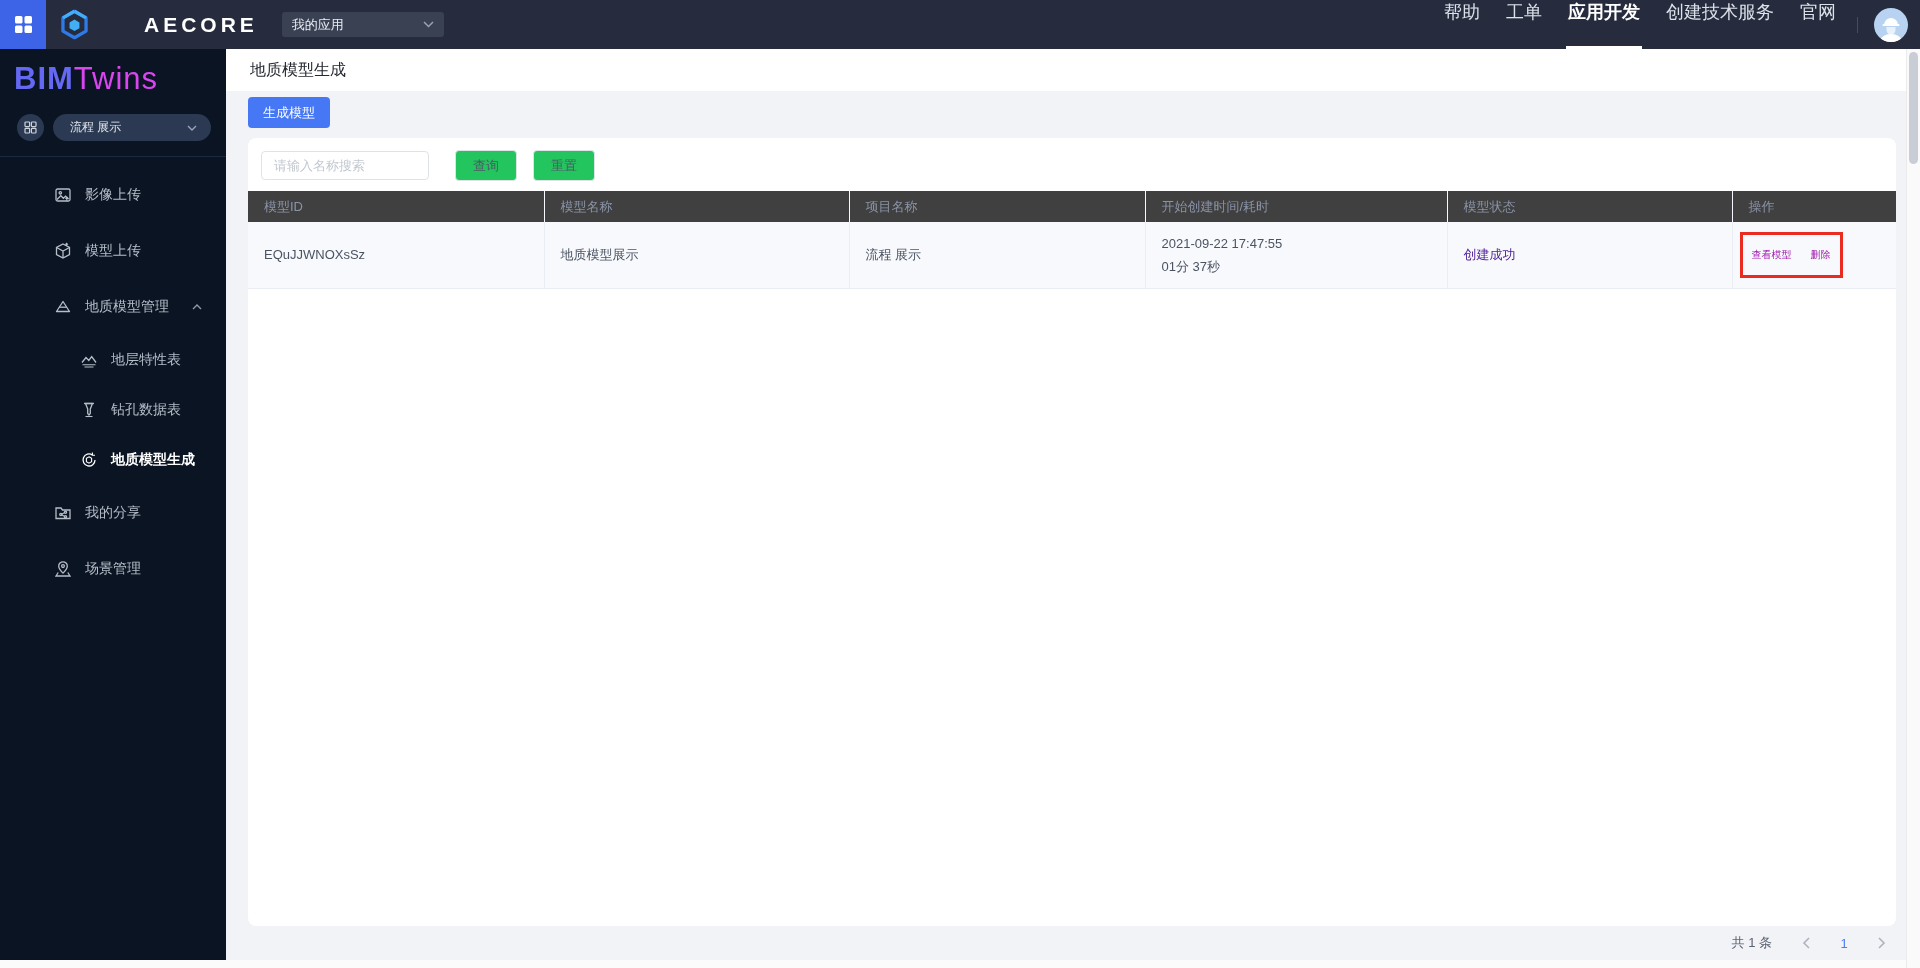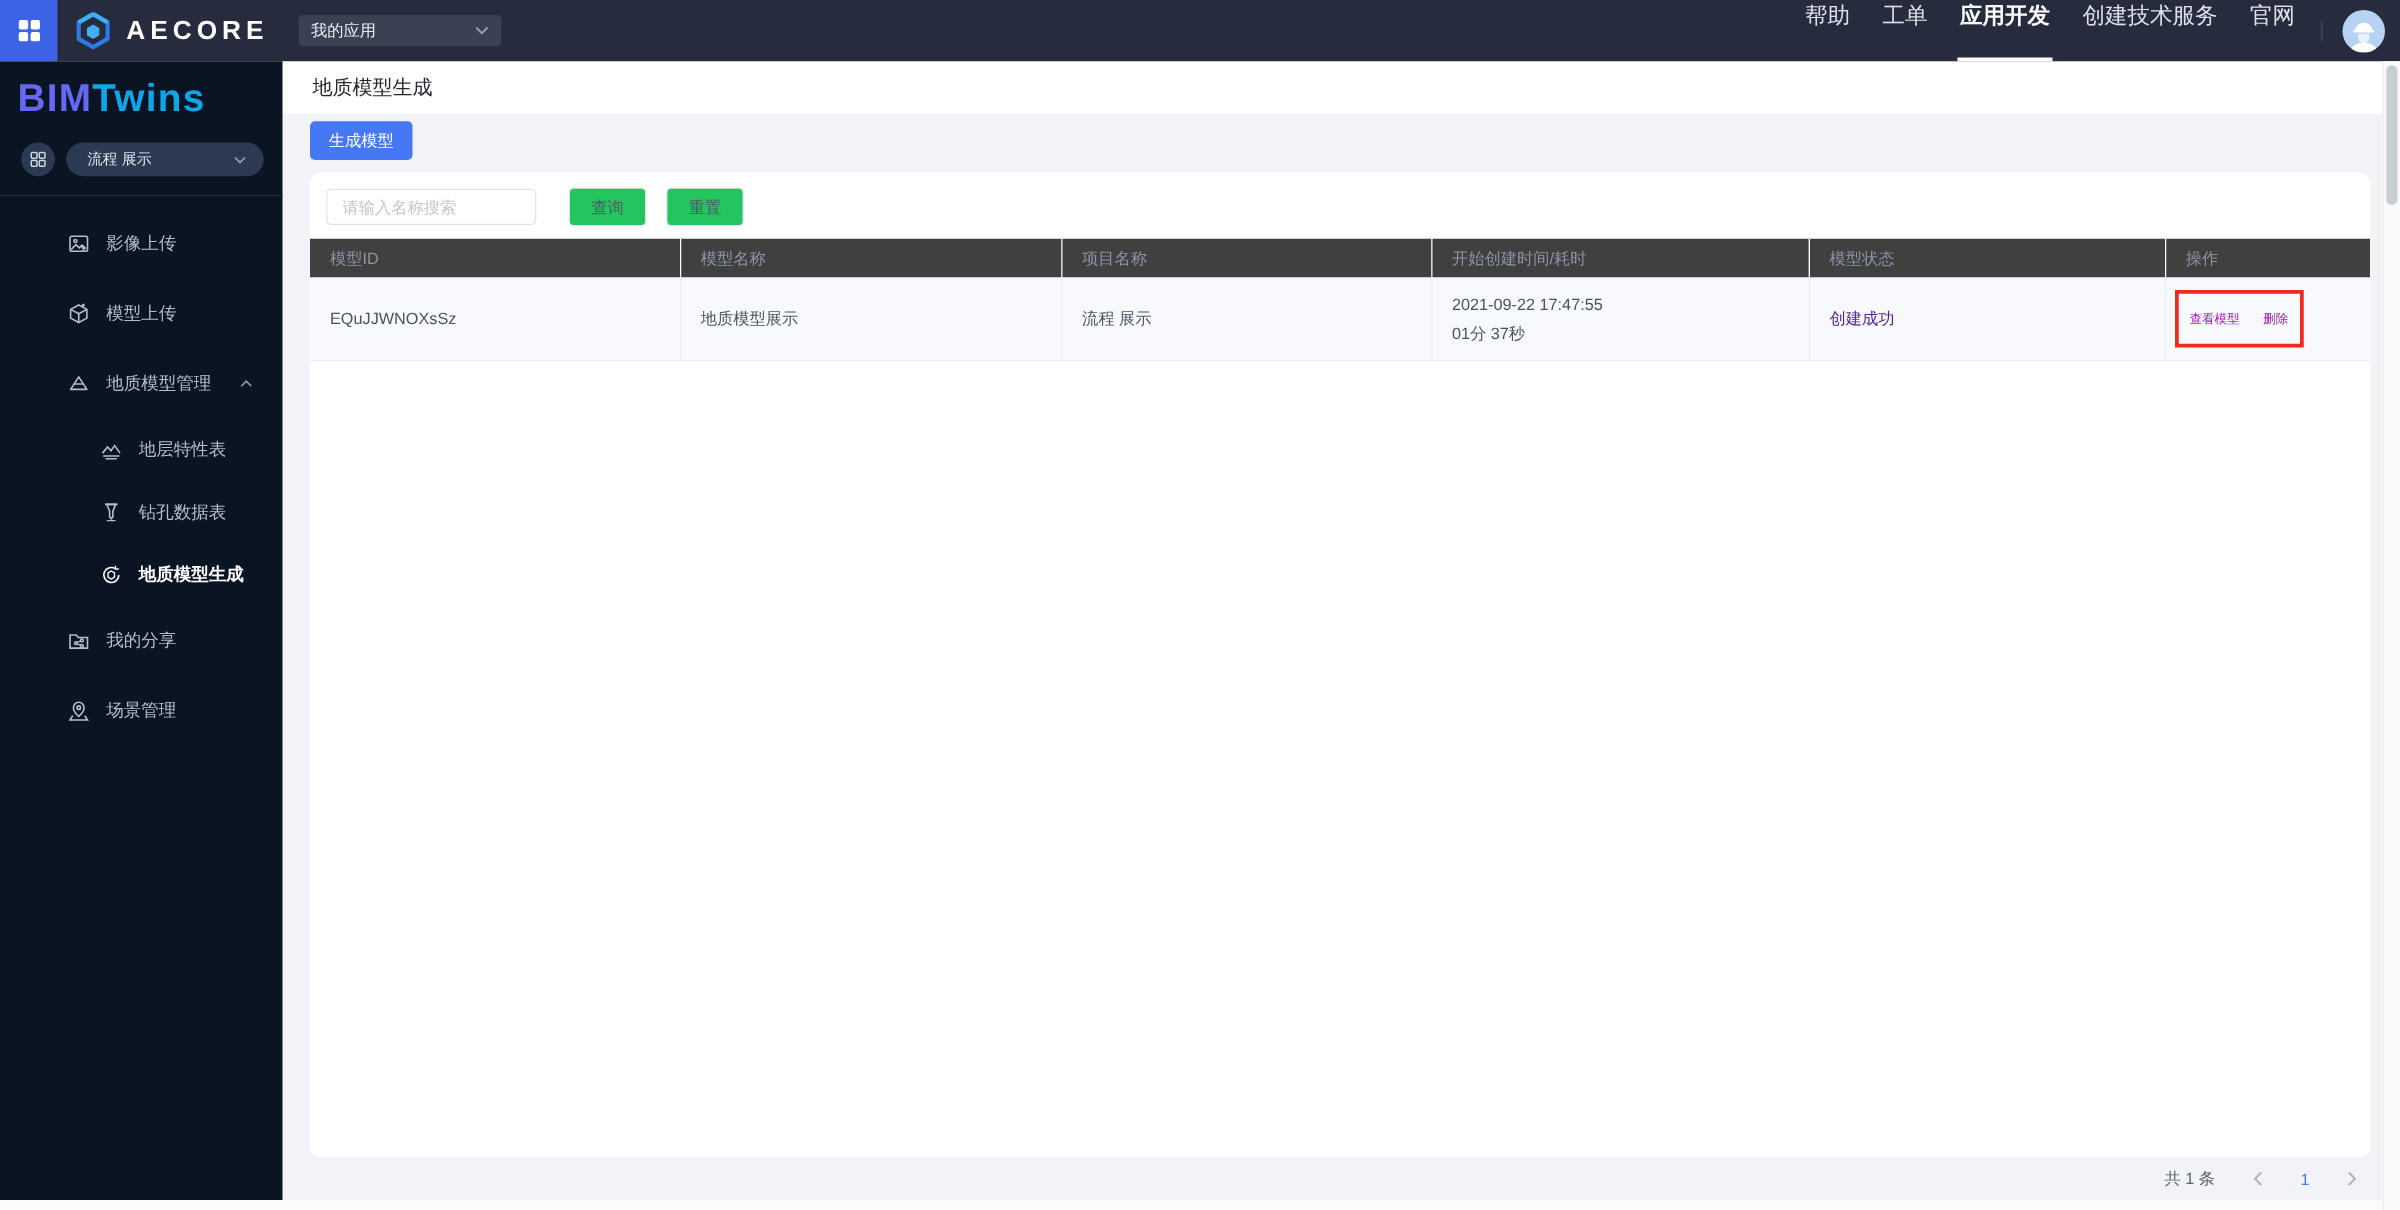--- a/index.html
+++ b/index.html
@@ -6,21 +6,21 @@
   html,body { width:1920px; height:968px; overflow:hidden; }
   body {
     font-family: "Liberation Sans", "DejaVu Sans", sans-serif;
     background:#f2f3f6; position:relative; color:#333;
   }
   
   .topbar { position:absolute; top:0; left:0; width:1920px; height:49px;
     background:#262c3e; display:flex; align-items:center; z-index:30; }
   .apps-btn { width:46px; height:49px; background:#3d63e6; display:flex;
     align-items:center; justify-content:center; cursor:pointer; flex:none; }
-  .brand { display:flex; align-items:center; margin-left:12px; }
+  .brand { display:flex; align-items:center; margin-left:12px;gap:43px; }
   .brand-name { color:#fff; font-weight:bold; font-size:21px; letter-spacing:4px;
     margin-left:10px; }
   .app-select { margin-left:24px; width:162px; height:25px; background:#3a4153;
     border-radius:3px; display:flex; align-items:center; padding:0 10px;
     color:#e9ecf2; font-size:13px; cursor:pointer; }
   .app-select .chev { margin-left:auto; display:flex; }
   .top-nav { margin-left:auto; display:flex; align-items:center; height:100%;
     padding-right:12px; }
   .top-nav .nav-item { height:100%; display:flex; align-items:flex-start;
     position:relative; color:#dde1ea; font-size:18px; margin:0 13px; cursor:pointer; }
@@ -29,21 +29,21 @@
     left:-2px; right:-2px; height:3px; background:#fff; }
   .nav-divider { width:1px; height:16px; background:#454c5f; margin:0 10px 0 8px; }
   .avatar { width:34px; height:34px; border-radius:50%; background:#b7d3f1;
     display:flex; align-items:flex-end; justify-content:center; overflow:hidden;
     cursor:pointer; margin-left:6px; }
   
   .sidebar { position:absolute; top:49px; left:0; width:226px; bottom:0;
     background:#0a1422; color:#b6bdc9; z-index:20; }
   .side-logo { padding:12px 14px 0; font-size:31px; letter-spacing:1px; }
   .logo-bim { color:#6468f2; font-weight:800; }
-  .logo-twins { color:#0ea5e9; font-weight:700; }
+  .logo-twins { color:#d946ef; font-weight:400; }
   .flow-row { display:flex; align-items:center; gap:9px; margin:17px 15px 0 17px; }
   .grid-circle { width:27px; height:27px; border-radius:50%; background:#2b3a52;
     display:flex; align-items:center; justify-content:center; cursor:pointer; flex:none; }
   .flow-pill { flex:1; height:27px; background:#2b3a52; border-radius:14px;
     display:flex; align-items:center; padding:0 14px 0 17px; font-size:12px;
     color:#dfe4ec; cursor:pointer; }
   .flow-pill .chev { margin-left:auto; display:flex; }
   .side-divider { height:1px; background:#1c2940; margin-top:15px; }
   .menu { margin-top:10px;padding-left:28px; }
   .menu-item { height:56px; display:flex; align-items:center; padding-left:26px;

